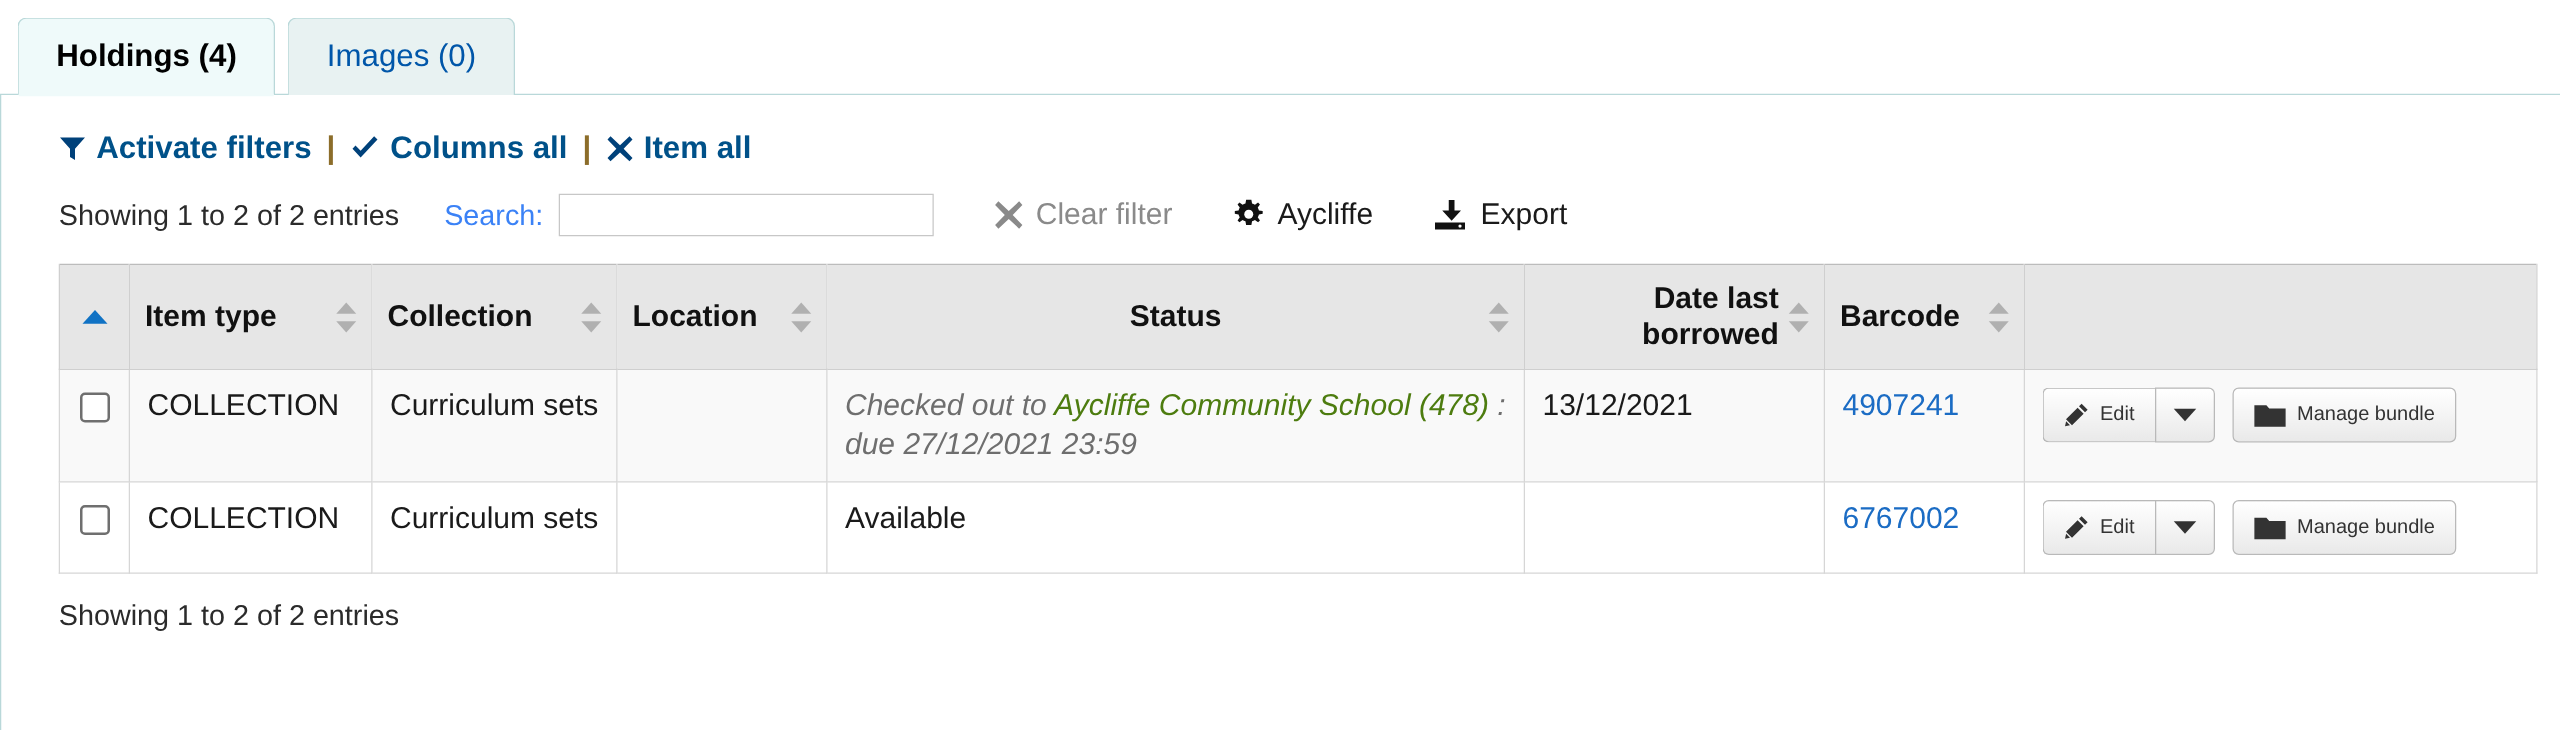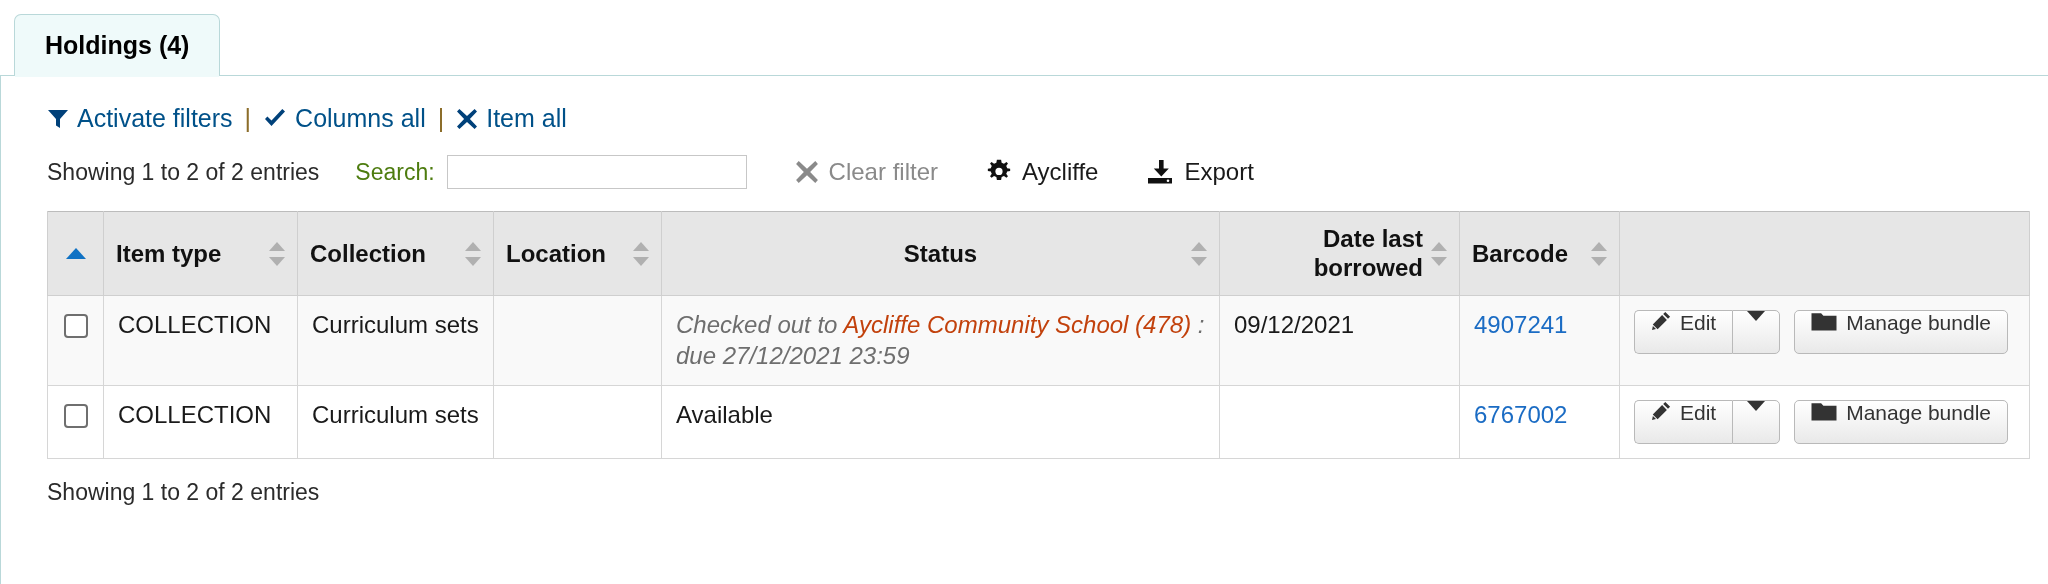--- a/index.html
+++ b/index.html
@@ -66,20 +66,21 @@
   }
 
   
   .filterbar {
     display: flex;
     align-items: center;
     padding: 28px 0 0 32px;
     font-size: 25px;
     color: #0056a9;
     gap: 0;
+    font-weight: bold;
   }
   .flink {
     display: inline-flex;
     align-items: center;
     color: #005189;
     text-decoration: none;
     cursor: pointer;
     white-space: nowrap;
   }
   .flink .gl { margin-right: 8px; display: inline-block; color: #00417a; }
@@ -94,21 +95,21 @@
     display: flex;
     align-items: center;
     padding: 22px 0 0 32px;
     font-size: 23px;
     color: #222;
   }
   .showing-top { white-space: nowrap; color: #2b2b2b; }
   .search-lbl {
     margin-left: 36px;
     white-space: nowrap;
-    color: #4d7c0f;
+    color: #3b82f6;
   }
   .search-input {
     margin-left: 12px;
     width: 300px;
     height: 34px;
     border: 1px solid #c7c7c7;
     background: #fff;
     font-size: 21px;
     padding: 2px 6px;
     font-family: "Liberation Sans", sans-serif;
@@ -195,33 +196,34 @@
     border-radius: 4px;
     background: #fff;
     display: block;
     margin: 4px auto 0 auto;
     cursor: pointer;
   }
 
   td.col-cb { text-align: center; vertical-align: middle; padding: 10px 6px; }
   td.col-status { }
   .status-italic { font-style: italic; color: #6e6e6e; }
-  .status-italic a { color: #c2410c; text-decoration: none; font-style: italic; }
+  .status-italic a { color: #4d7c0f; text-decoration: none; font-style: italic; }
   .barcode-link { color: #1b6cc4; text-decoration: none; }
 
   
   td.col-actions { text-align: left; vertical-align: middle; padding: 10px 14px; }
   .btn-row { display: flex; align-items: center; gap: 14px; }
   .btn-group { display: flex; align-items: stretch; }
   .btn {
     display: inline-flex;
+    align-items: center;
     justify-content: center;
     height: 44px;
     padding: 0 16px;
-    font-size: 21px;
+    font-size: 16px;
     color: #333;
     background: linear-gradient(to bottom, #ffffff 0%, #e9e9e9 100%);
     border: 1px solid #b9b9b9;
     border-radius: 5px;
     cursor: pointer;
     white-space: nowrap;
     font-family: "Liberation Sans", sans-serif;
   }
   .btn .gl { margin-right: 9px; display: inline-flex; }
   .btn-split-main { border-radius: 5px 0 0 5px; border-right: none; }
@@ -241,20 +243,23 @@
   }
 
   svg { display: block; }
 </style>
 </head>
 <body>
 
 <div class="tabs-wrap">
   <div class="tab active">
     <span>Holdings (4)</span>
+  </div>
+  <div class="tab">
+    <span>Images (0)</span>
   </div>
 </div>
 
 <div class="panel">
 
   <div class="filterbar">
     <a class="flink">
       <span class="gl">
         <svg width="22" height="22" viewBox="0 0 22 22">
             <path d="M1 2 L21 2 L13 11 L13 20 L9 17.5 L9 11 Z" fill="#00417a"></path>
@@ -378,21 +383,21 @@
         <tr class="odd">
           <td class="col-cb">
             <span class="cb"></span>
           </td>
           <td>COLLECTION</td>
           <td>Curriculum sets</td>
           <td></td>
           <td class="col-status">
             <span class="status-italic"><span>Checked out to </span><a>Aycliffe Community School (478)</a><span> : due 27/12/2021 23:59</span></span>
           </td>
-          <td>09/12/2021</td>
+          <td>13/12/2021</td>
           <td>
             <a class="barcode-link">4907241</a>
           </td>
           <td class="col-actions">
             <div class="btn-row">
               <div class="btn-group">
                 <button class="btn btn-split-main">
                   <span class="gl">
                     <svg width="20" height="20" viewBox="0 0 20 20">
                         <path fill="#333" d="M14.3 0.9 l4.8 4.8 -2.1 2.1 -4.8-4.8 z M11.1 4.1 l4.8 4.8 -9.3 9.3 -4.8-4.8 z M1.0 19.0 l0.9-4.0 3.1 3.1 z"></path>

